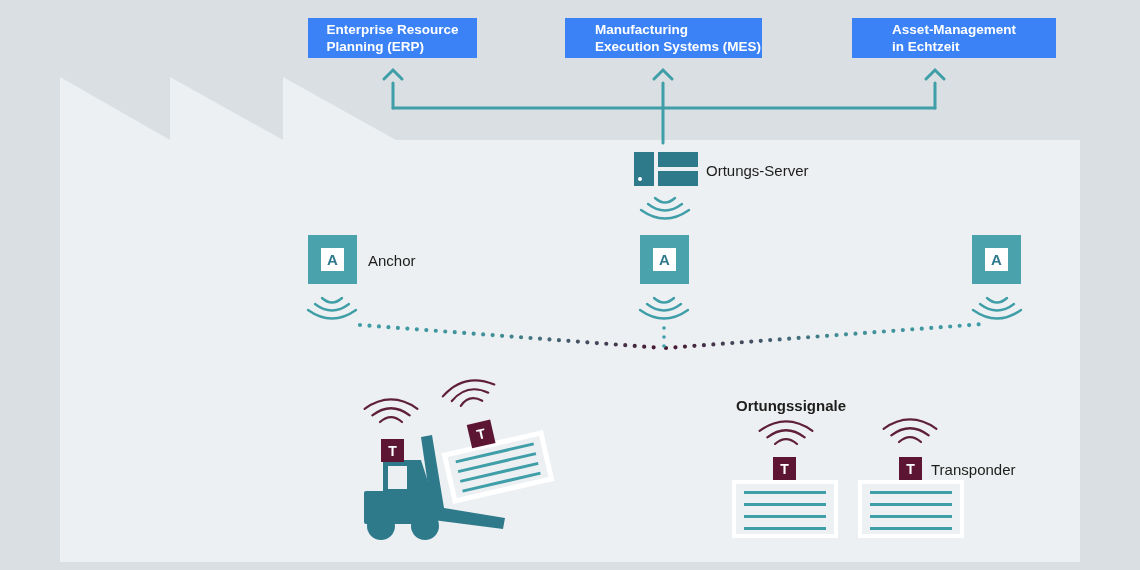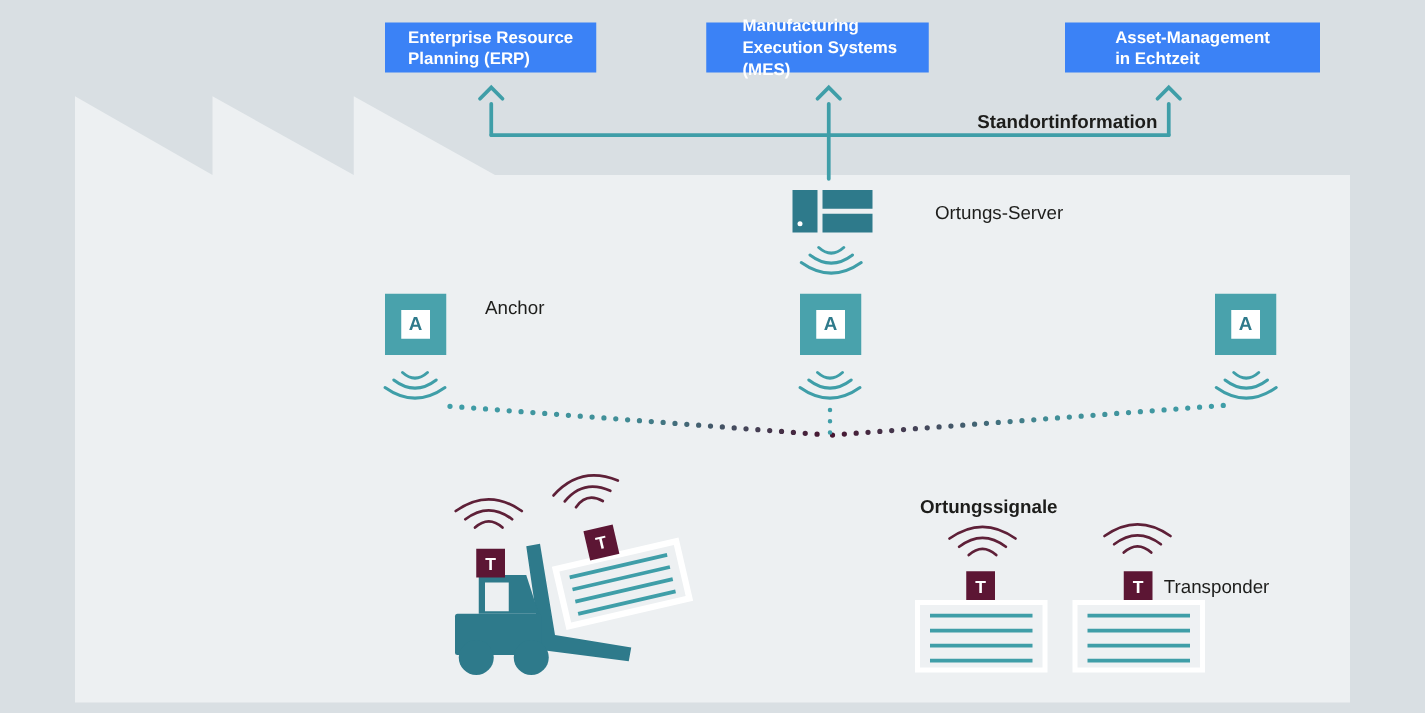--- a/index.html
+++ b/index.html
@@ -113,46 +113,45 @@
       <polygon points="383,460 421,460 431,491 383,491"></polygon>
       <rect x="388" y="466" width="19" height="23" fill="#edf0f2"></rect>
       <rect x="364" y="491" width="69" height="33" rx="2"></rect>
       <circle cx="381" cy="526" r="14"></circle>
       <circle cx="425" cy="526" r="14"></circle>
     </g>
   </svg>
 
   <div class="abs sysbox" style="left:308px;width:169px;">Enterprise Resource
 Planning (ERP)</div>
-  <div class="abs sysbox" style="left:565px;width:178px;padding-left:29px;">Manufacturing
+  <div class="abs sysbox" style="left:565px;width:197px;padding-left:29px;">Manufacturing
 Execution Systems (MES)</div>
   <div class="abs sysbox" style="left:852px;width:204px;">Asset-Management
 in Echtzeit</div>
 
-  <div class="abs lbl bold" style="right:214px;top:88px;">Standortinformation</div>
 
   <div class="abs server-icon" style="left:634px;top:152px;">
     <div class="server-tower">
       <div class="server-dot"></div>
     </div>
     <div class="server-bar" style="top:0;"></div>
     <div class="server-bar" style="top:19px;"></div>
   </div>
-  <div class="abs lbl" style="left:706px;top:161px;margin-left:42px;">Ortungs-Server</div>
+  <div class="abs lbl" style="left:706px;top:161px;">Ortungs-Server</div>
 
   <div class="abs anchor-box" style="left:308px;top:235px;">
     <div class="anchor-inner">A</div>
   </div>
   <div class="abs anchor-box" style="left:640px;top:235px;">
     <div class="anchor-inner">A</div>
   </div>
   <div class="abs anchor-box" style="left:972px;top:235px;">
     <div class="anchor-inner">A</div>
   </div>
-  <div class="abs lbl" style="left:368px;top:237px;margin-left:20px;">Anchor</div>
+  <div class="abs lbl" style="left:368px;top:251px;">Anchor</div>
 
   <div class="abs t-tag" style="left:381px;top:439px;">T</div>
 
   <div class="abs crate">
     <div class="pline" style="top:5px;"></div>
     <div class="pline" style="top:15px;"></div>
     <div class="pline" style="top:25px;"></div>
     <div class="pline" style="top:35px;"></div>
     <div class="t-tag">T</div>
   </div>

